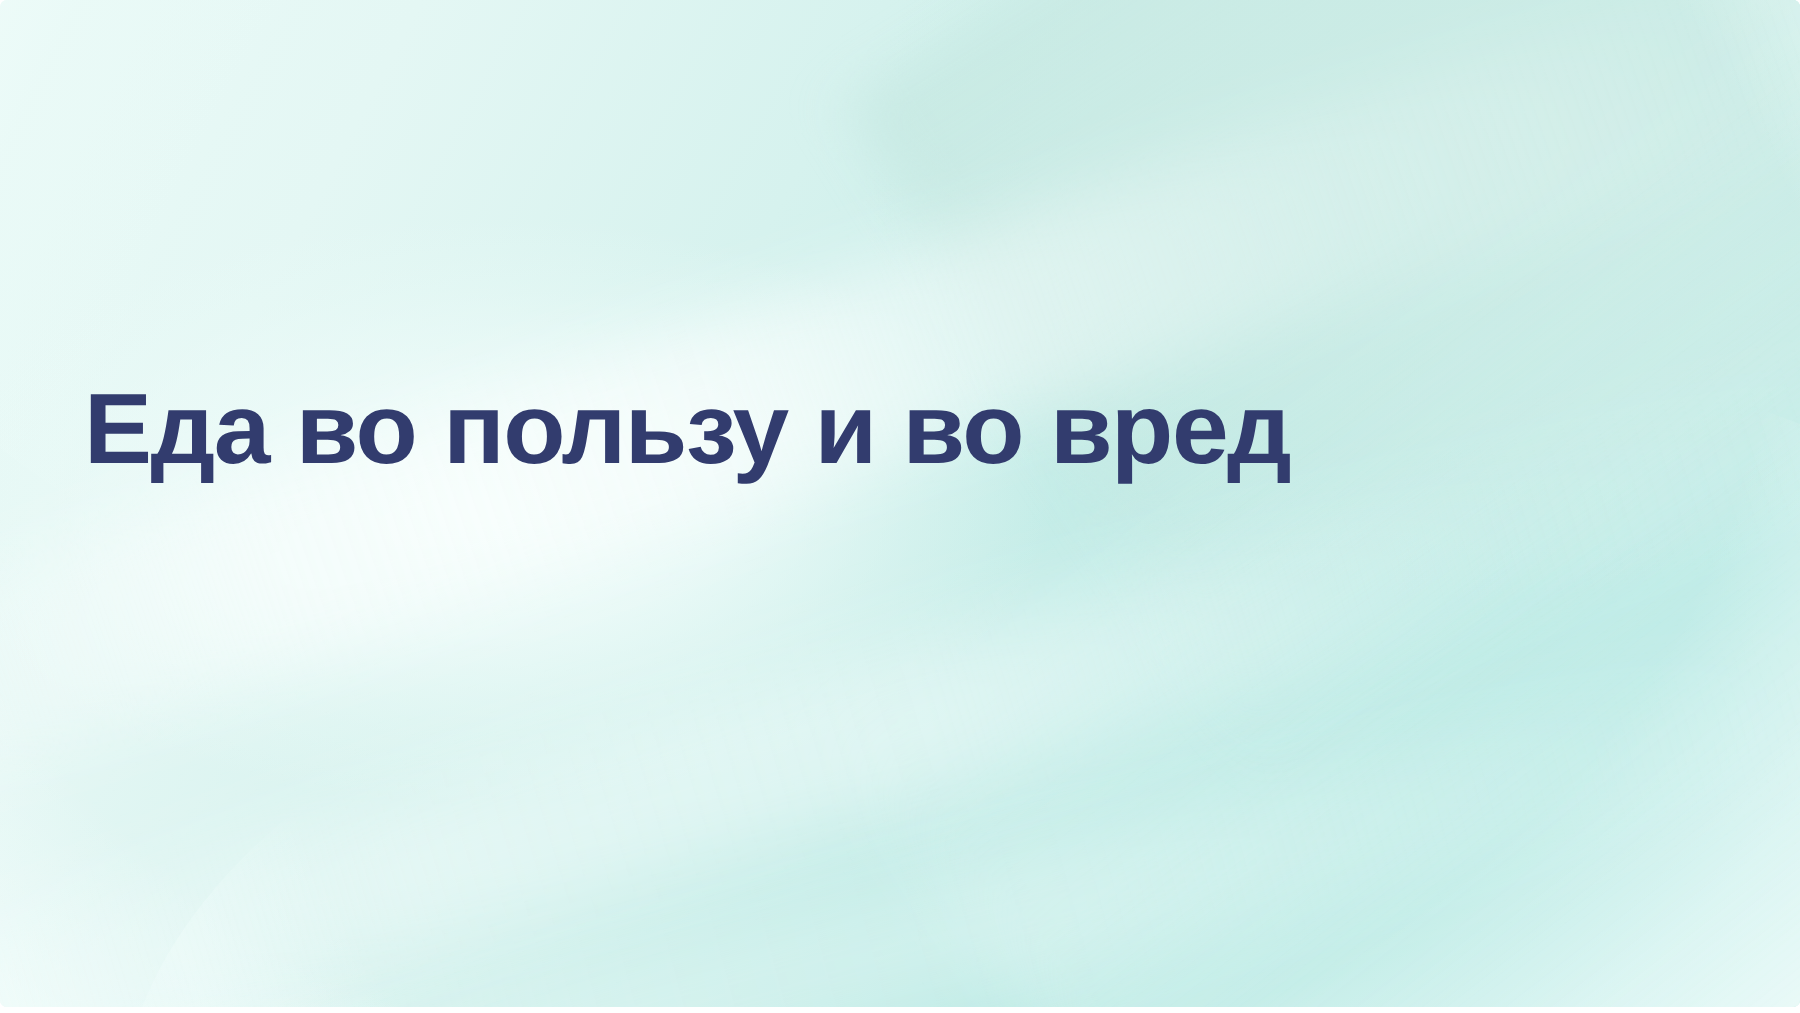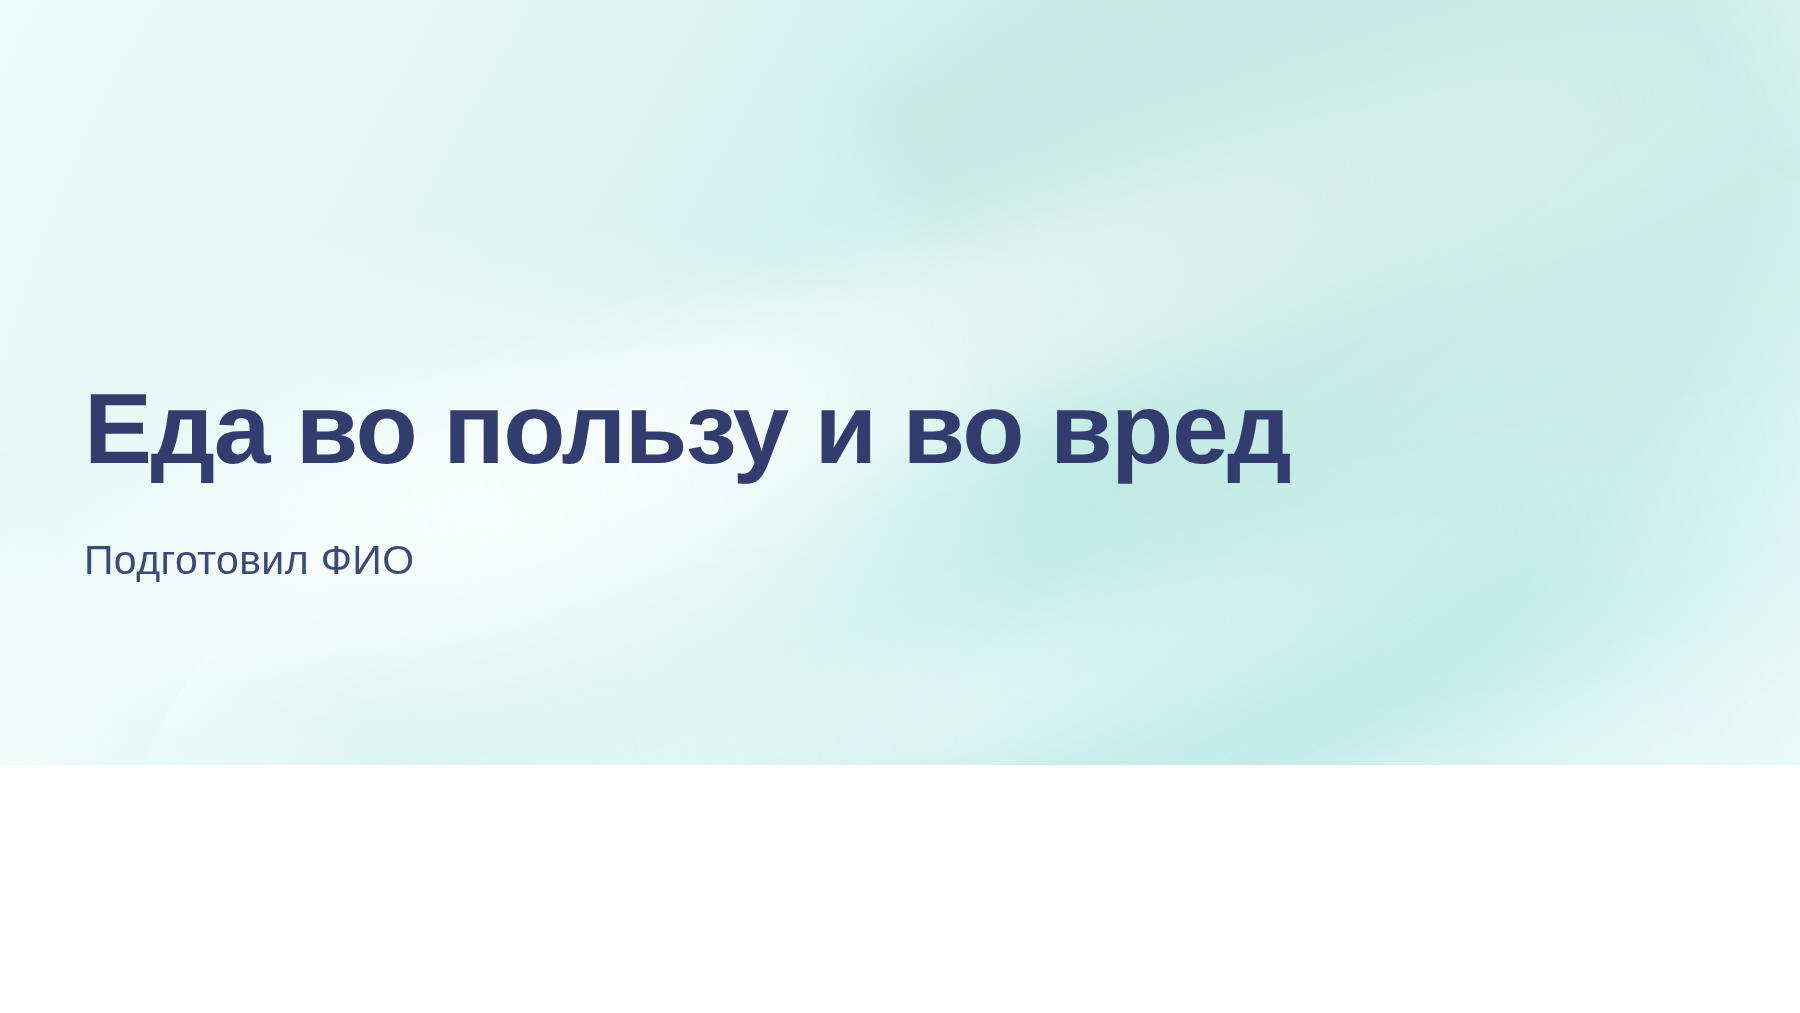--- a/index.html
+++ b/index.html
@@ -5,32 +5,33 @@
 <style>
   html, body {
     margin: 0;
     padding: 0;
     background: #ffffff;
   }
 
   .slide {
     position: relative;
     width: 1800px;
-    height: 765px;
+    height: 1007px;
     overflow: hidden;
     font-family: "Liberation Sans", "DejaVu Sans", sans-serif;
     
     background:
       linear-gradient(118deg,
         #eafaf7 0%,
         #e4f7f4 18%,
         #d6f2ee 38%,
         #c3ece7 58%,
         #b2e7e1 78%,
         #a9e4df 100%);
+    border-radius: 7px;
   }
 
   
   .bg-layer {
     position: absolute;
     pointer-events: none;
   }
 
   
   .wave-topright {
@@ -214,16 +215,15 @@
   <div class="bg-layer glow-core"></div>
   <div class="bg-layer wave-sweep-lower"></div>
   <div class="bg-layer wave-bottom-curve"></div>
   <div class="bg-layer edge-right"></div>
   <div class="bg-layer streak streak-a"></div>
   <div class="bg-layer streak streak-b"></div>
   <div class="bg-layer streak streak-c"></div>
 
   <div class="content">
     <h1 class="slide-title">Еда во пользу и во вред</h1>
-    <p class="slide-subtitle">Подготовил ФИО</p>
   </div>
 
 </div>
 
 </body></html>

